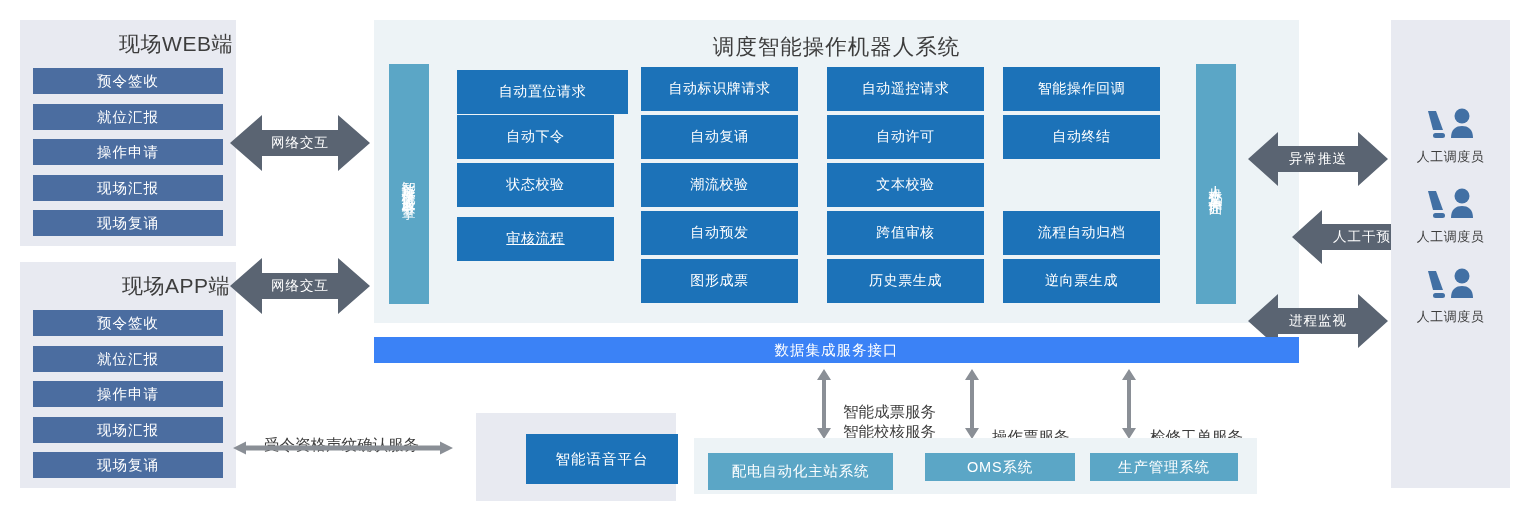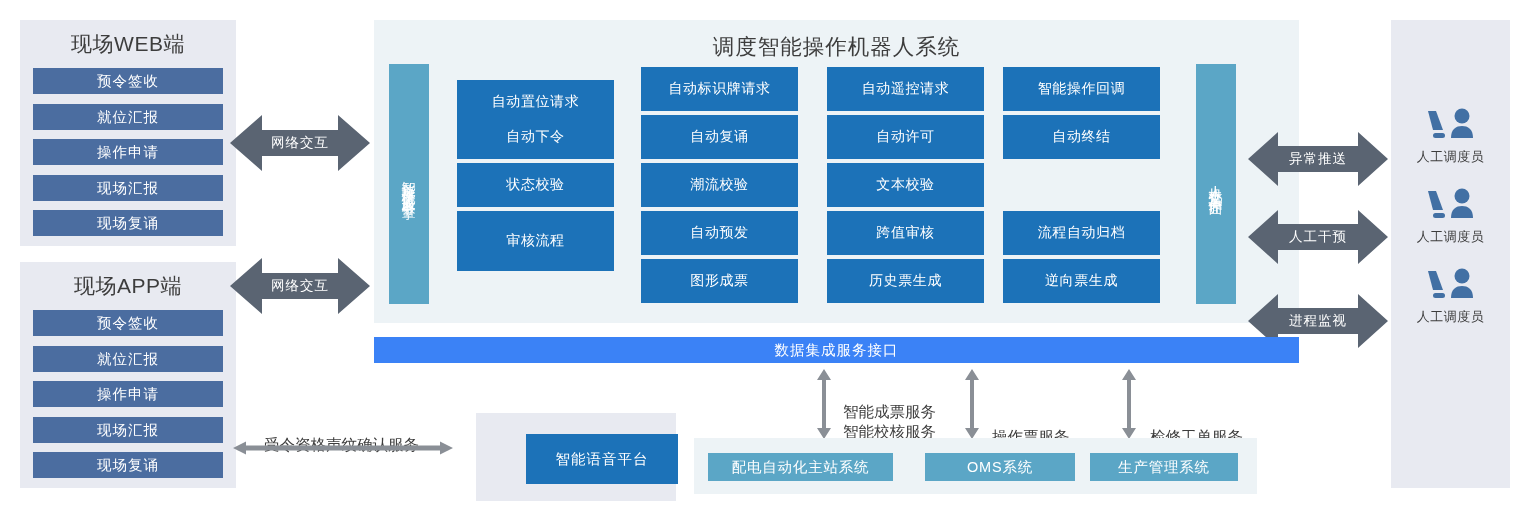--- a/index.html
+++ b/index.html
@@ -20,20 +20,21 @@
   .panel-gray{background:#e8eaf1;}
   .panel-lightblue{background:#edf3f6;}
 
   .panel-title{
     position:absolute;left:0;right:0;
     text-align:center;
     color:#3d3d3d;
     font-size:21px;
     letter-spacing:.5px;
     white-space:nowrap;
+    padding-left:48px;
   }
 
   
   .client-btn{
     position:absolute;
     box-sizing:border-box;
     background:#4b6da0;
     color:#ffffff;
     font-size:14.5px;
     display:flex;align-items:center;justify-content:center;
@@ -192,51 +193,51 @@
   </div>
 
   <div class="panel panel-lightblue" style="left:374px;top:20px;width:925px;height:303px;"></div>
 
   <div class="main-title" style="left:374px;width:925px;top:32px;">调度智能操作机器人系统</div>
 
   <div class="vbar" style="left:389px;top:64px;width:40px;height:240px;">智能操作机器人服务引擎</div>
 
   <div class="vbar" style="left:1196px;top:64px;width:40px;height:240px;">人机交互工作界面</div>
 
-  <div class="card" style="left:457px;top:80px;width:157px;height:44px;">自动置位请求</div>
+  <div class="card" style="left:457px;top:70px;width:171px;height:44px;">自动置位请求</div>
   <div class="card" style="left:641px;top:67px;width:157px;height:44px;">自动标识牌请求</div>
   <div class="card" style="left:827px;top:67px;width:157px;height:44px;">自动遥控请求</div>
   <div class="card" style="left:1003px;top:67px;width:157px;height:44px;">智能操作回调</div>
 
   <div class="card" style="left:457px;top:115px;width:157px;height:44px;">自动下令</div>
   <div class="card" style="left:641px;top:115px;width:157px;height:44px;">自动复诵</div>
   <div class="card" style="left:827px;top:115px;width:157px;height:44px;">自动许可</div>
   <div class="card" style="left:1003px;top:115px;width:157px;height:44px;">自动终结</div>
 
   <div class="card" style="left:457px;top:163px;width:157px;height:44px;">状态校验</div>
   <div class="card" style="left:641px;top:163px;width:157px;height:44px;">潮流校验</div>
   <div class="card" style="left:827px;top:163px;width:157px;height:44px;">文本校验</div>
 
-  <div class="card" style="left:457px;top:211px;width:157px;height:60px;">审核流程</div>
+  <div class="card" style="left:457px;top:217px;width:157px;height:44px;text-decoration:underline;">审核流程</div>
   <div class="card" style="left:827px;top:211px;width:157px;height:44px;">跨值审核</div>
   <div class="card" style="left:641px;top:211px;width:157px;height:44px;">自动预发</div>
   <div class="card" style="left:1003px;top:211px;width:157px;height:44px;">流程自动归档</div>
 
   <div class="card" style="left:641px;top:259px;width:157px;height:44px;">图形成票</div>
   <div class="card" style="left:827px;top:259px;width:157px;height:44px;">历史票生成</div>
   <div class="card" style="left:1003px;top:259px;width:157px;height:44px;">逆向票生成</div>
 
   <div class="harrow" style="left:1248px;top:130px;width:140px;height:58px;">
     <svg width="140" height="58" viewBox="0 0 140 58" aria-hidden="true">
       <polygon points="0,29 30,2 30,16 110,16 110,2 140,29 110,56 110,42 30,42 30,56" fill="#5a6472"></polygon>
     </svg>
     <span class="lbl">异常推送</span>
   </div>
 
-  <div class="harrow" style="left:1248px;top:208px;width:140px;height:58px;">
+  <div class="harrow" style="left:1292px;top:208px;width:140px;height:58px;">
     <svg width="140" height="58" viewBox="0 0 140 58" aria-hidden="true">
       <polygon points="0,29 30,2 30,16 110,16 110,2 140,29 110,56 110,42 30,42 30,56" fill="#5a6472"></polygon>
     </svg>
     <span class="lbl">人工干预</span>
   </div>
 
   <div class="harrow" style="left:1248px;top:292px;width:140px;height:58px;">
     <svg width="140" height="58" viewBox="0 0 140 58" aria-hidden="true">
       <polygon points="0,29 30,2 30,16 110,16 110,2 140,29 110,56 110,42 30,42 30,56" fill="#5a6472"></polygon>
     </svg>
@@ -310,17 +311,17 @@
   <div class="thin-harrow" style="left:232px;top:438px;width:222px;height:20px;">
     <svg width="222" height="20" viewBox="0 0 222 20" aria-hidden="true">
       <path d="M1 10 L14 3.5 L14 7.6 L208 7.6 L208 3.5 L221 10 L208 16.5 L208 12.4 L14 12.4 L14 16.5 Z" fill="#8a8f96"></path>
     </svg>
   </div>
 
   <div class="panel panel-gray" style="left:476px;top:413px;width:200px;height:88px;"></div>
   <div class="voice-card" style="left:498px;top:434px;width:152px;height:50px;">智能语音平台</div>
 
   <div class="panel panel-lightblue" style="left:694px;top:438px;width:563px;height:56px;"></div>
-  <div class="sys-chip" style="left:708px;top:453px;width:185px;height:28px;">配电自动化主站系统</div>
+  <div class="sys-chip" style="left:708px;top:453px;width:185px;height:37px;">配电自动化主站系统</div>
   <div class="sys-chip" style="left:925px;top:453px;width:150px;height:28px;">OMS系统</div>
   <div class="sys-chip" style="left:1090px;top:453px;width:148px;height:28px;">生产管理系统</div>
 
 </div>
 
 </body></html>

